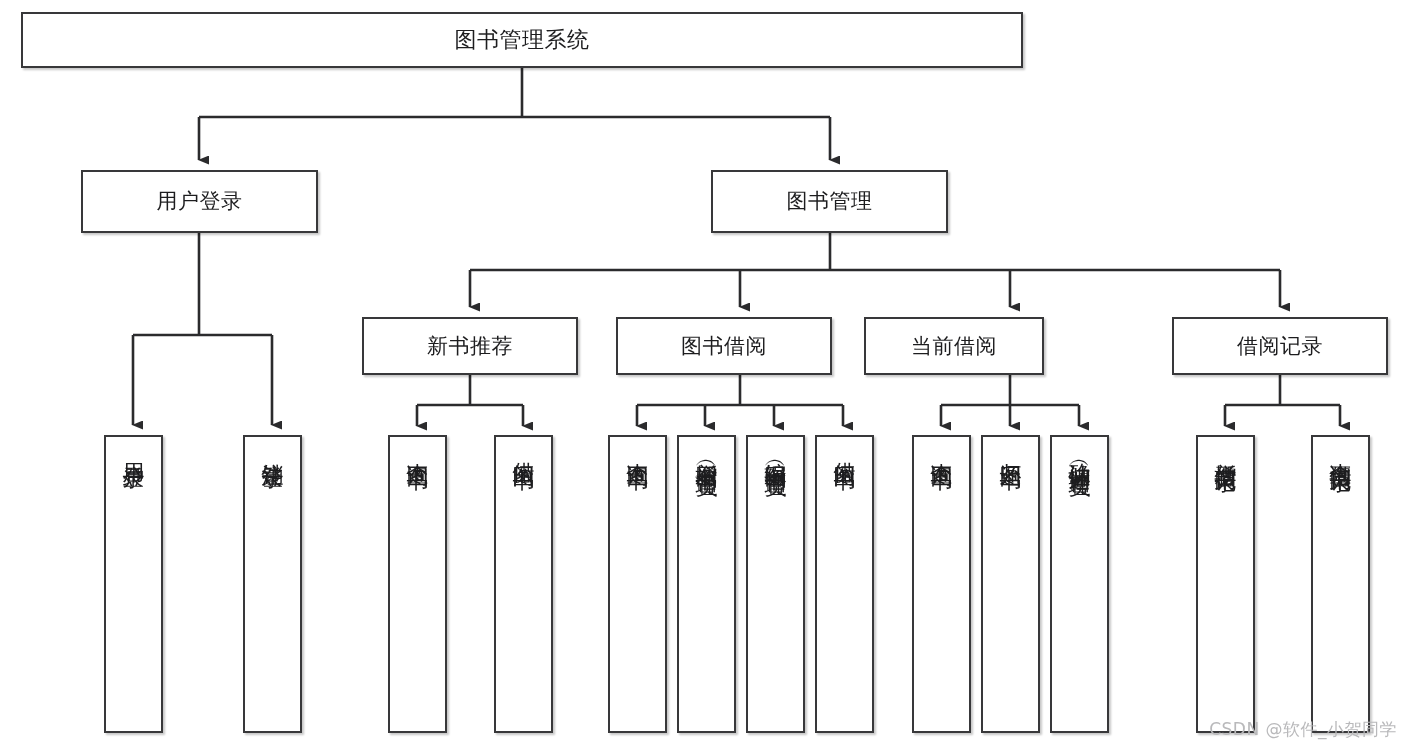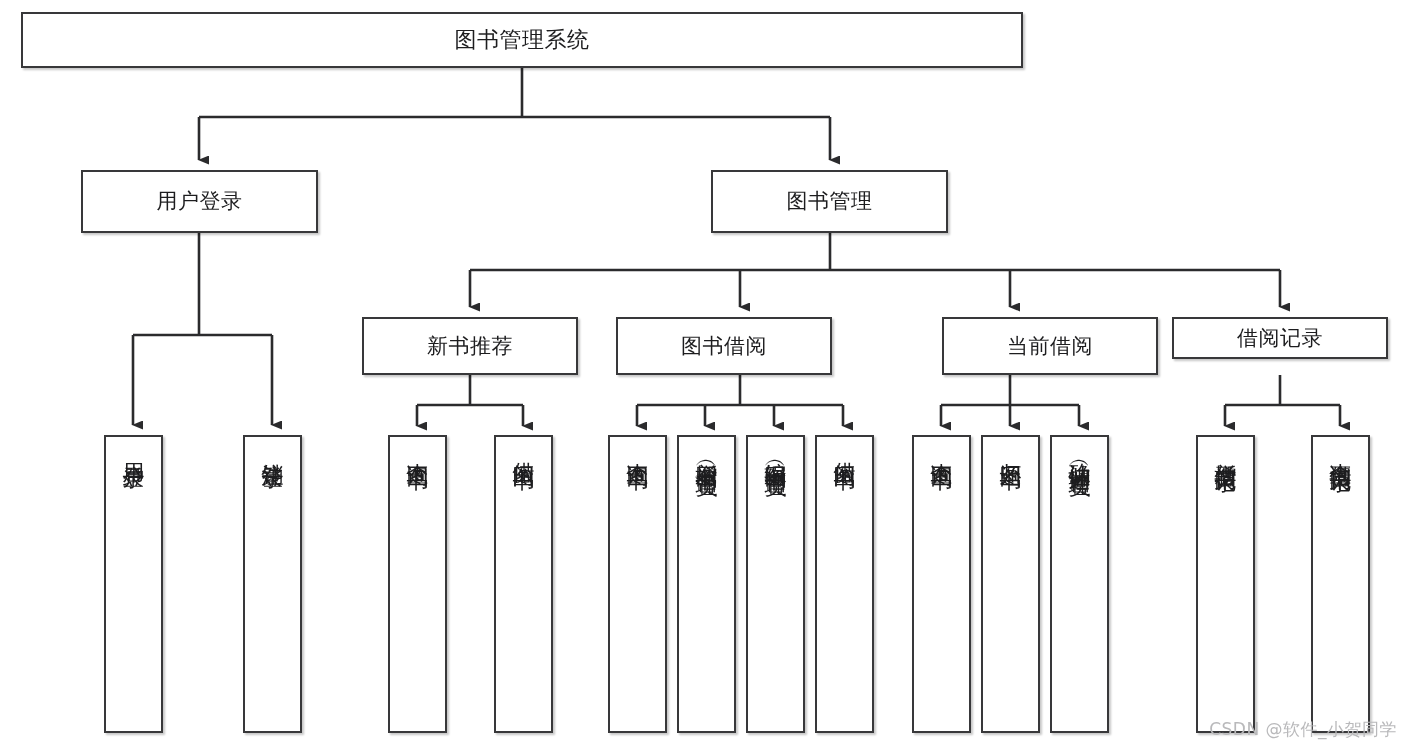--- a/index.html
+++ b/index.html
@@ -145,24 +145,24 @@
   <div class="node horiz" style="left:362px; top:317px; width:216px; height:58px;">
     <span class="label">新书推荐</span>
   </div>
 
   <div class="node horiz" style="left:711px; top:170px; width:237px; height:63px;">
     <span class="label">图书管理</span>
   </div>
   <div class="node horiz" style="left:616px; top:317px; width:216px; height:58px;">
     <span class="label">图书借阅</span>
   </div>
-  <div class="node horiz" style="left:942px; top:317px; width:216px; height:58px;">
+  <div class="node horiz" style="left:864px; top:317px; width:180px; height:58px;">
     <span class="label">当前借阅</span>
   </div>
-  <div class="node horiz" style="left:1172px; top:317px; width:216px; height:42px;">
+  <div class="node horiz" style="left:1172px; top:317px; width:216px; height:58px;">
     <span class="label">借阅记录</span>
   </div>
 
   <div class="node vert" style="left:104px; top:435px; width:59px; height:298px;">
     <span class="label">用户登录</span>
   </div>
   <div class="node vert" style="left:243px; top:435px; width:59px; height:298px;">
     <span class="label">注销登录</span>
   </div>
 

